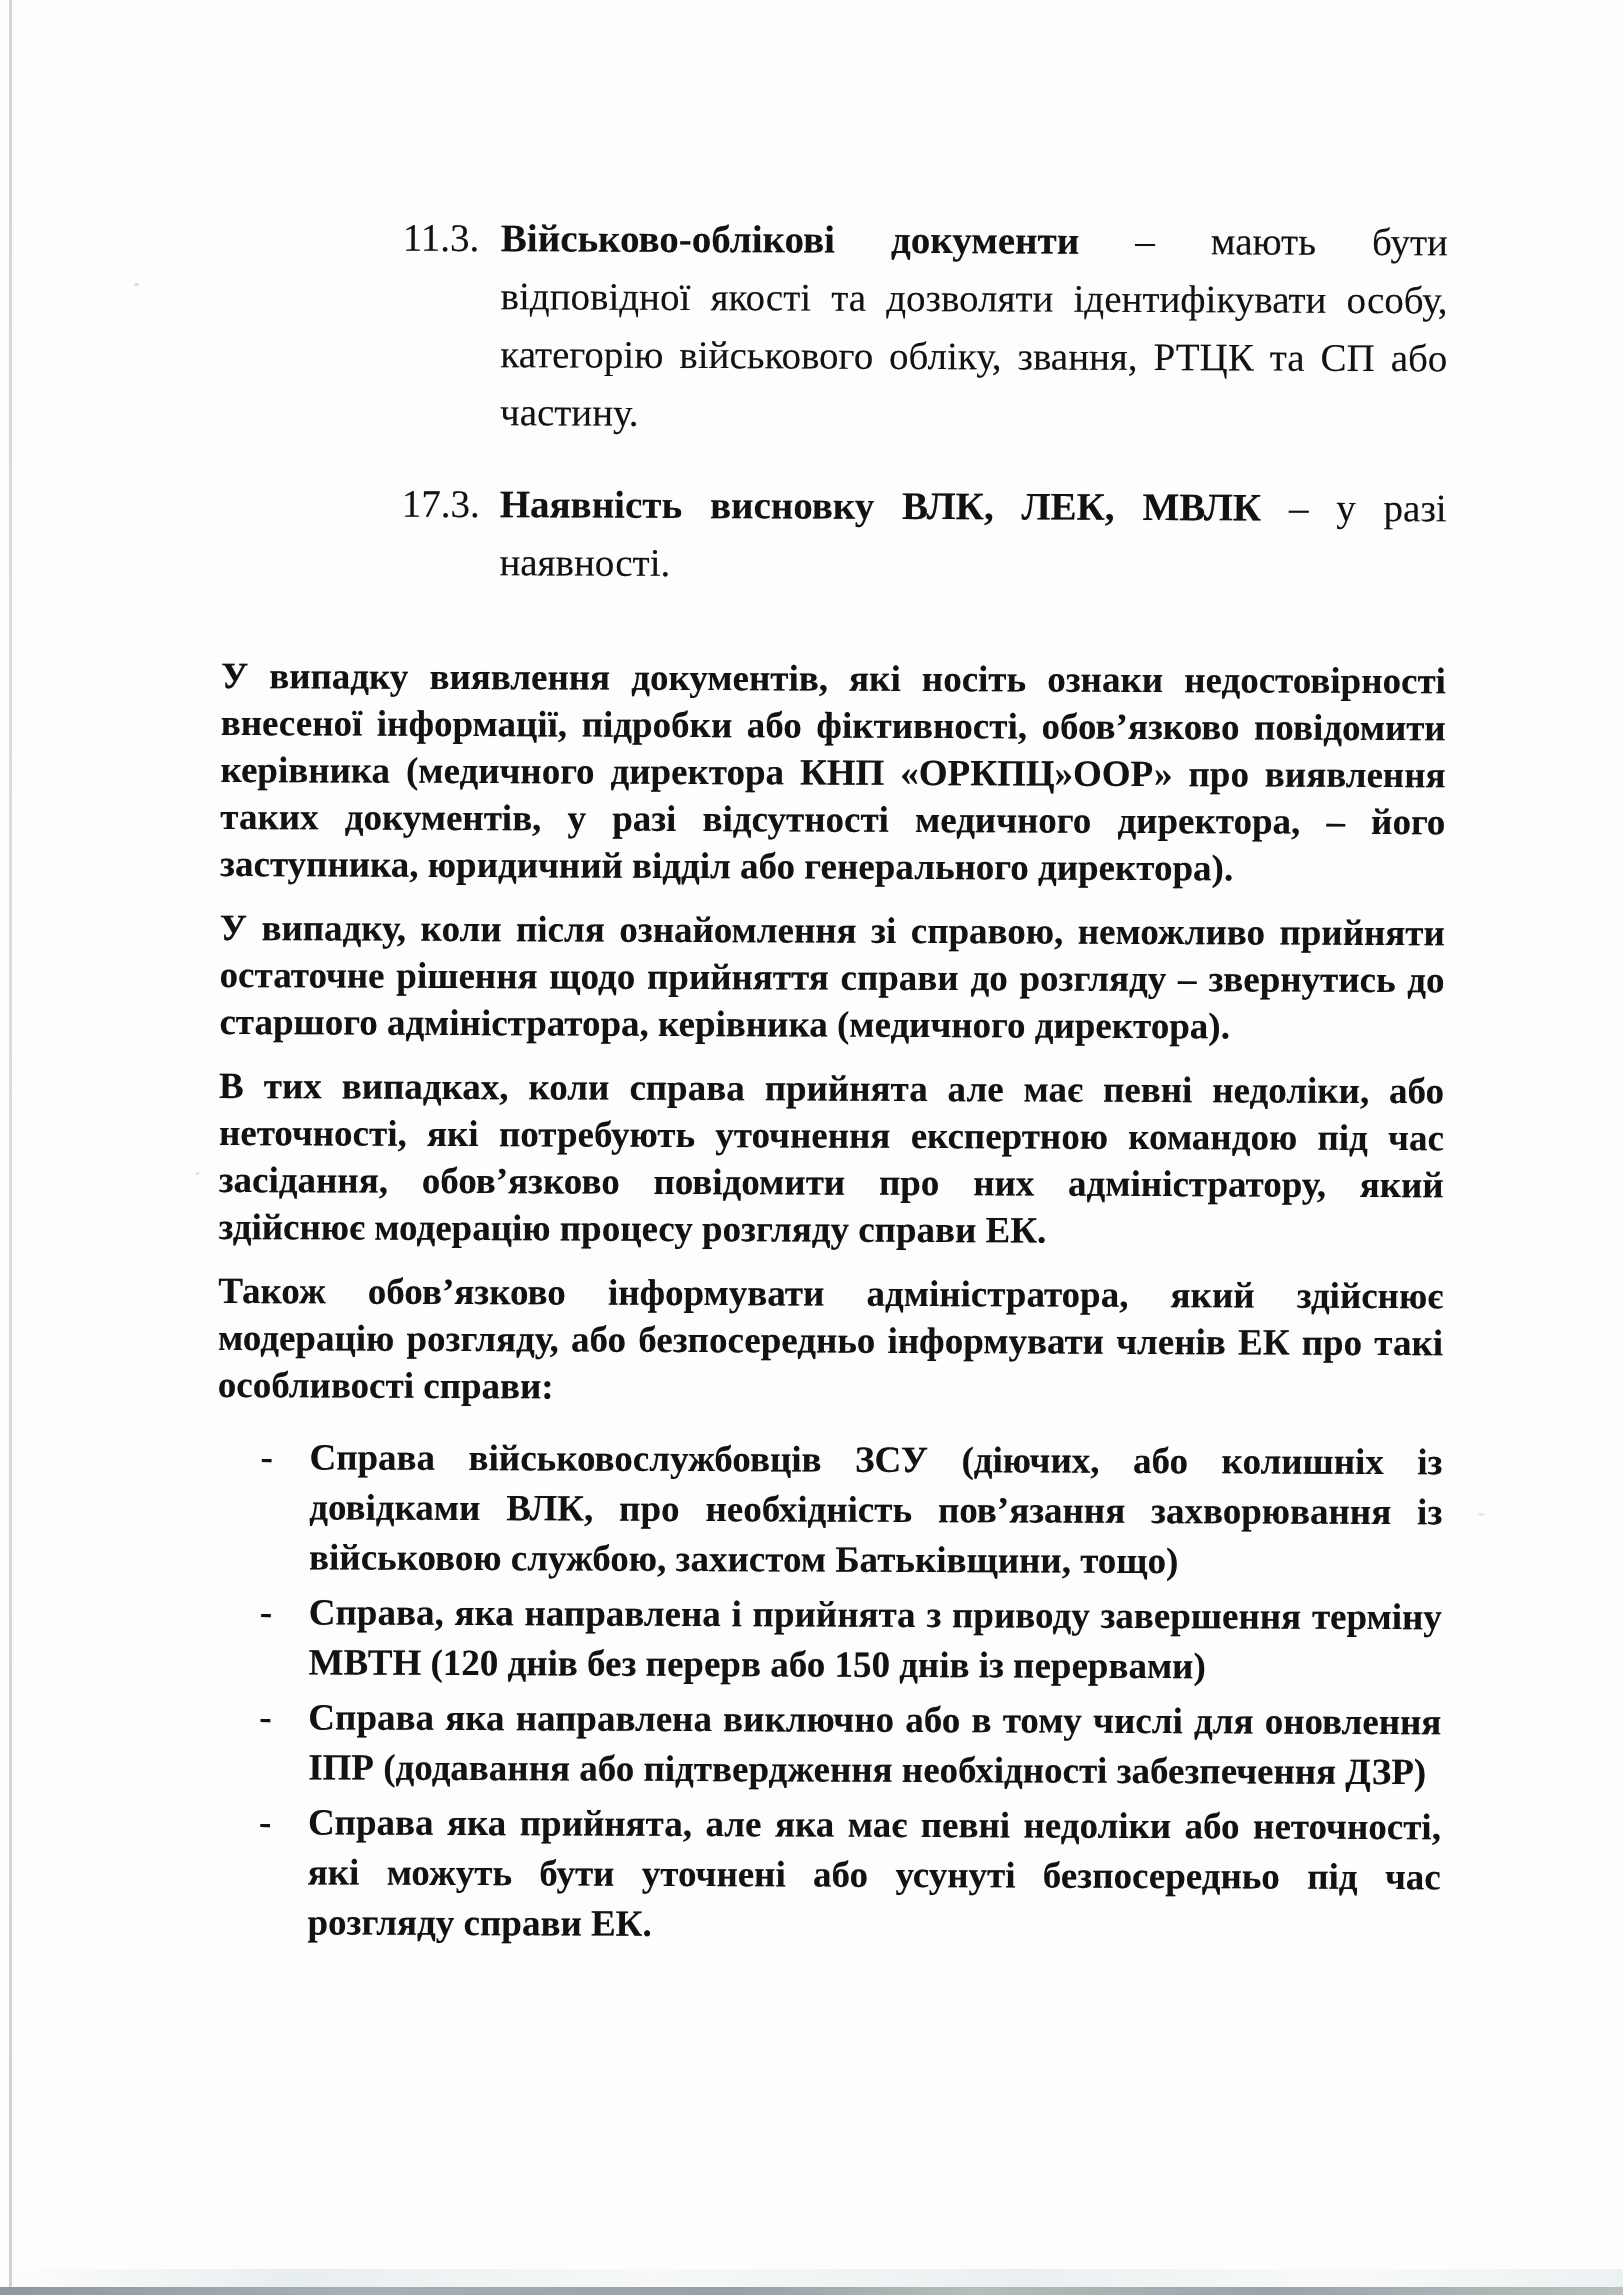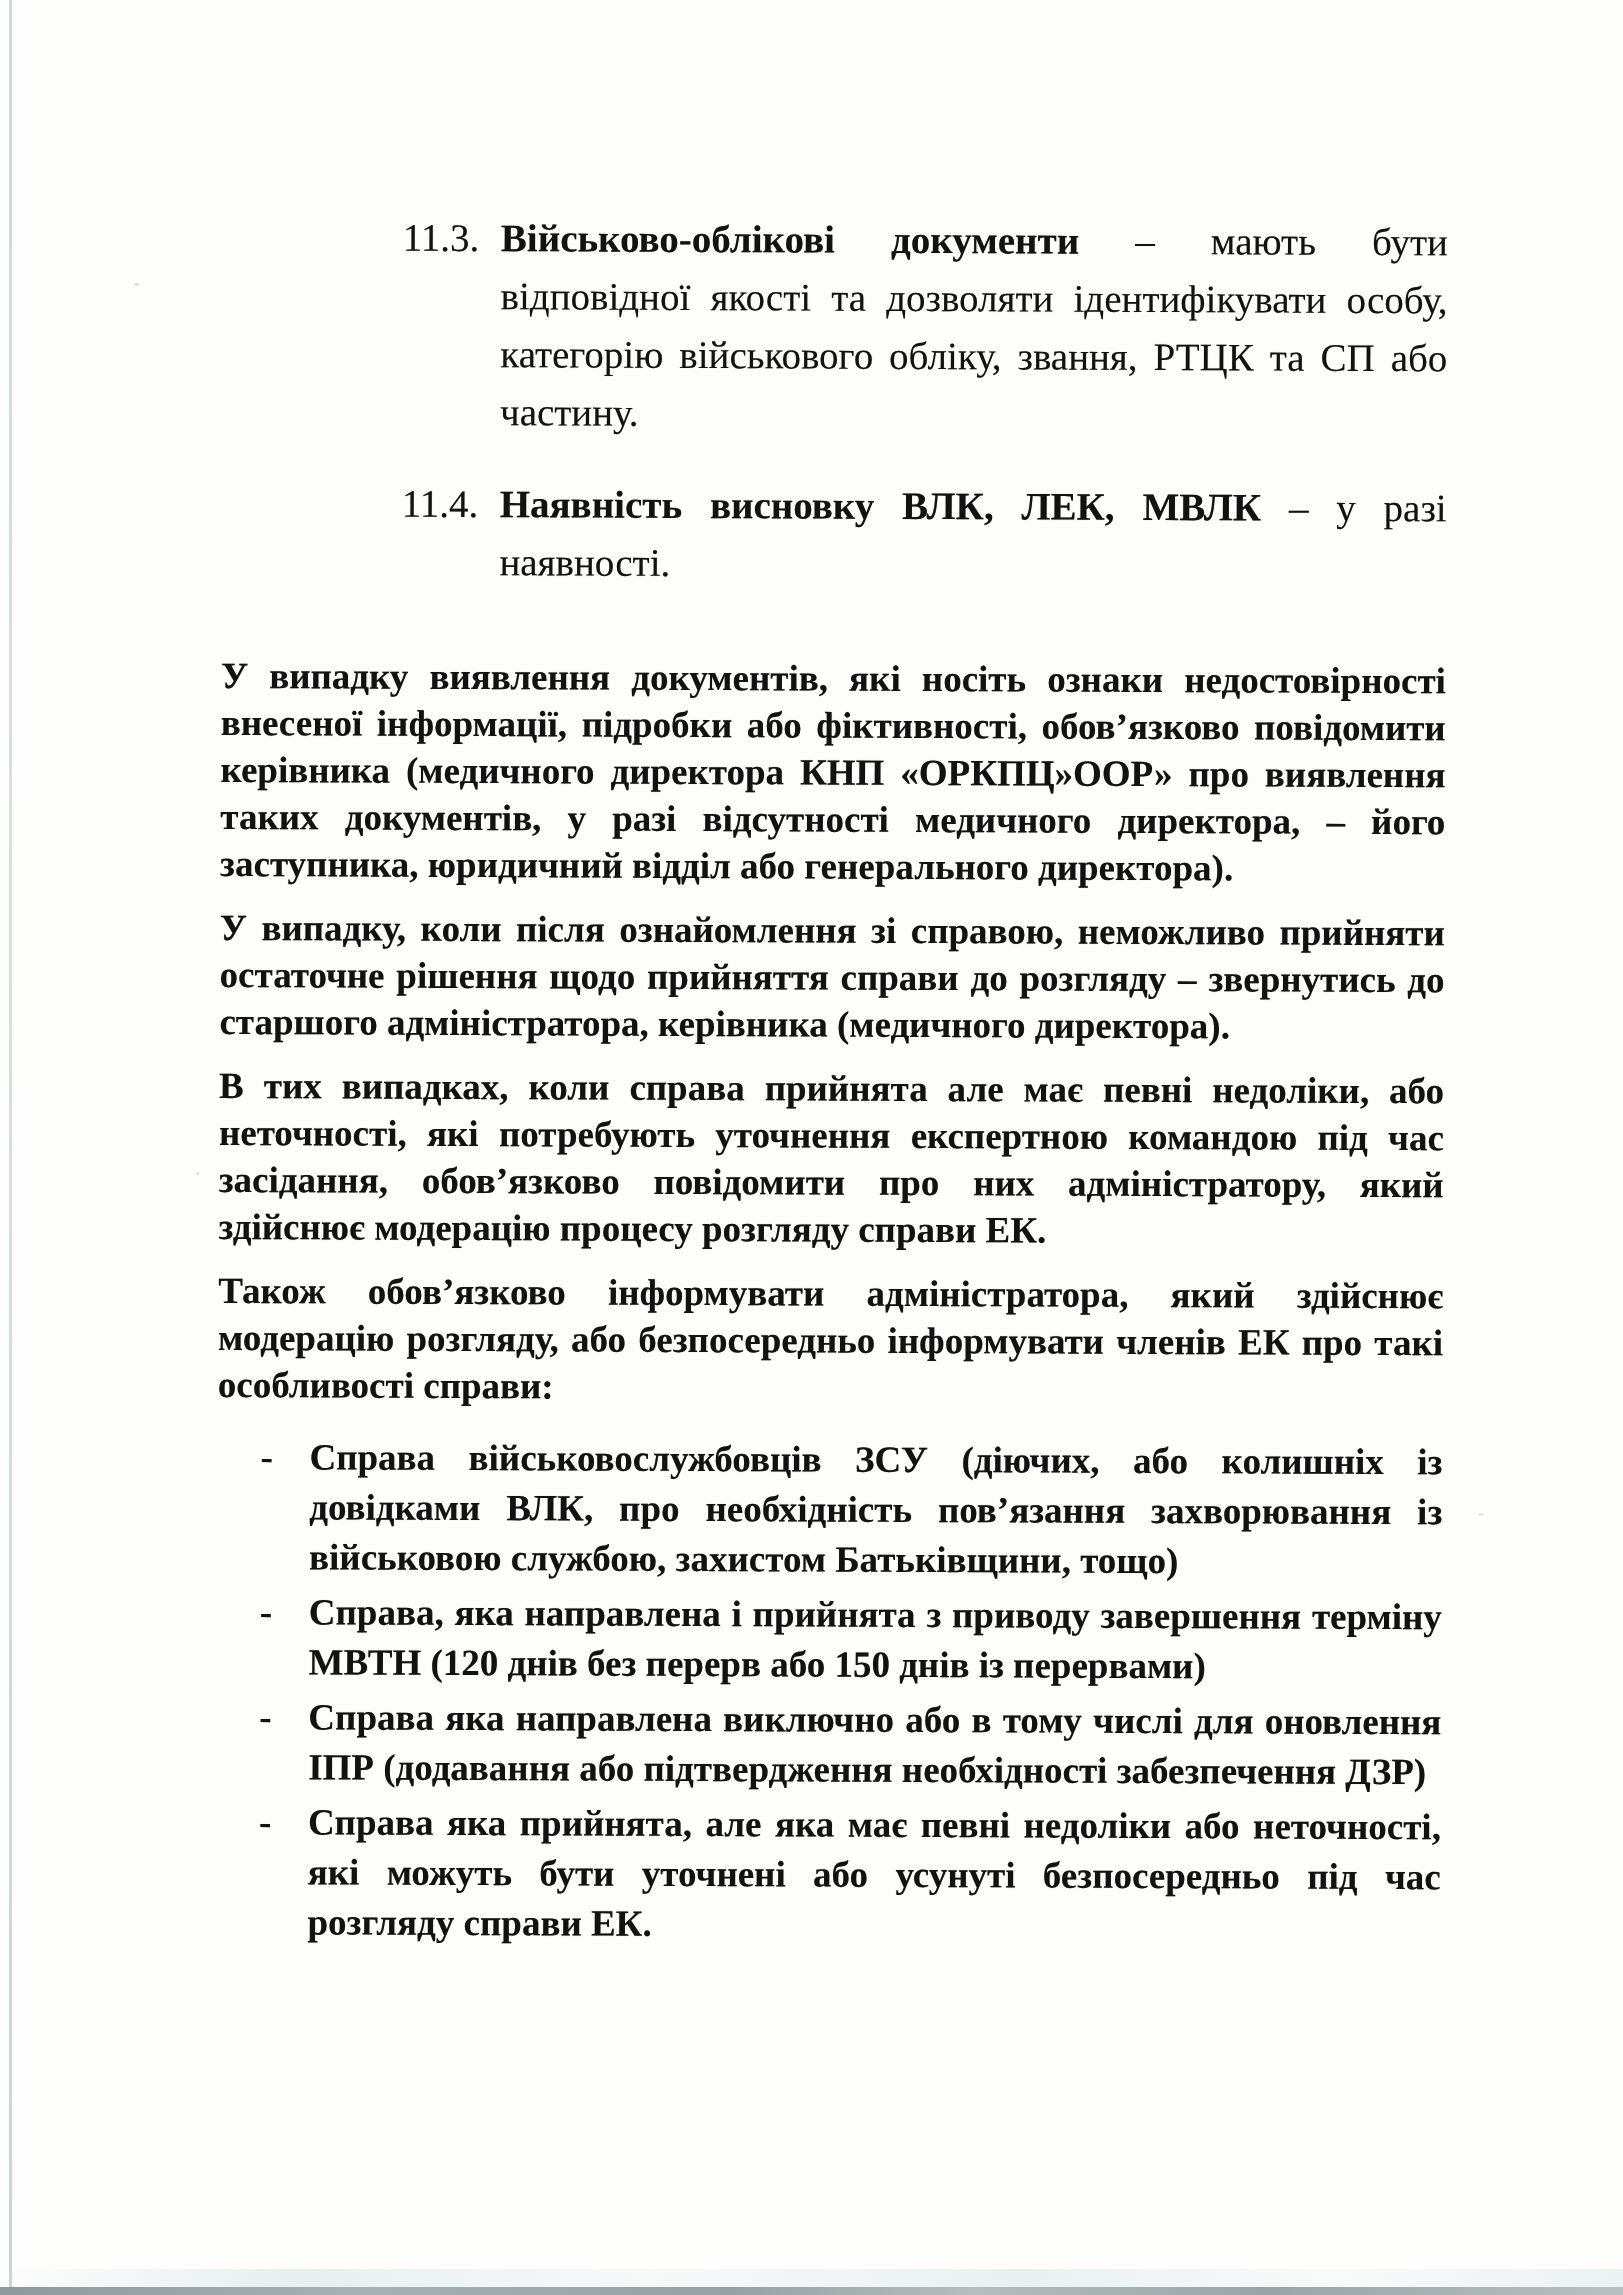--- a/index.html
+++ b/index.html
@@ -117,21 +117,21 @@
   <div class="speck s3"></div>
 
   <div class="content">
 
     <div class="num-item">
       <div class="num">11.3.</div>
       <div class="itext"><span class="lead">Військово-облікові документи</span><span class="rest"> – мають бути відповідної якості та дозволяти ідентифікувати особу, категорію військового обліку, звання, РТЦК та СП або частину.</span></div>
     </div>
 
     <div class="num-item">
-      <div class="num">11.4.</div>
+      <div class="num">17.3.</div>
       <div class="itext"><span class="lead">Наявність висновку ВЛК, ЛЕК, МВЛК</span><span class="rest"> – у разі наявності.</span></div>
     </div>
 
     <div class="paragraphs">
       <div class="para">У випадку виявлення документів, які носіть ознаки недостовірності внесеної інформації, підробки або фіктивності, обов’язково повідомити керівника (медичного директора КНП «ОРКПЦ»ООР» про виявлення таких документів, у разі відсутності медичного директора, – його заступника, юридичний відділ або генерального директора).</div>
       <div class="para">У випадку, коли після ознайомлення зі справою, неможливо прийняти остаточне рішення щодо прийняття справи до розгляду – звернутись до старшого адміністратора, керівника (медичного директора).</div>
       <div class="para">В тих випадках, коли справа прийнята але має певні недоліки, або неточності, які потребують уточнення експертною командою під час засідання, обов’язково повідомити про них адміністратору, який здійснює модерацію процесу розгляду справи ЕК.</div>
       <div class="para">Також обов’язково інформувати адміністратора, який здійснює модерацію розгляду, або безпосередньо інформувати членів ЕК про такі особливості справи:</div>
     </div>
 

